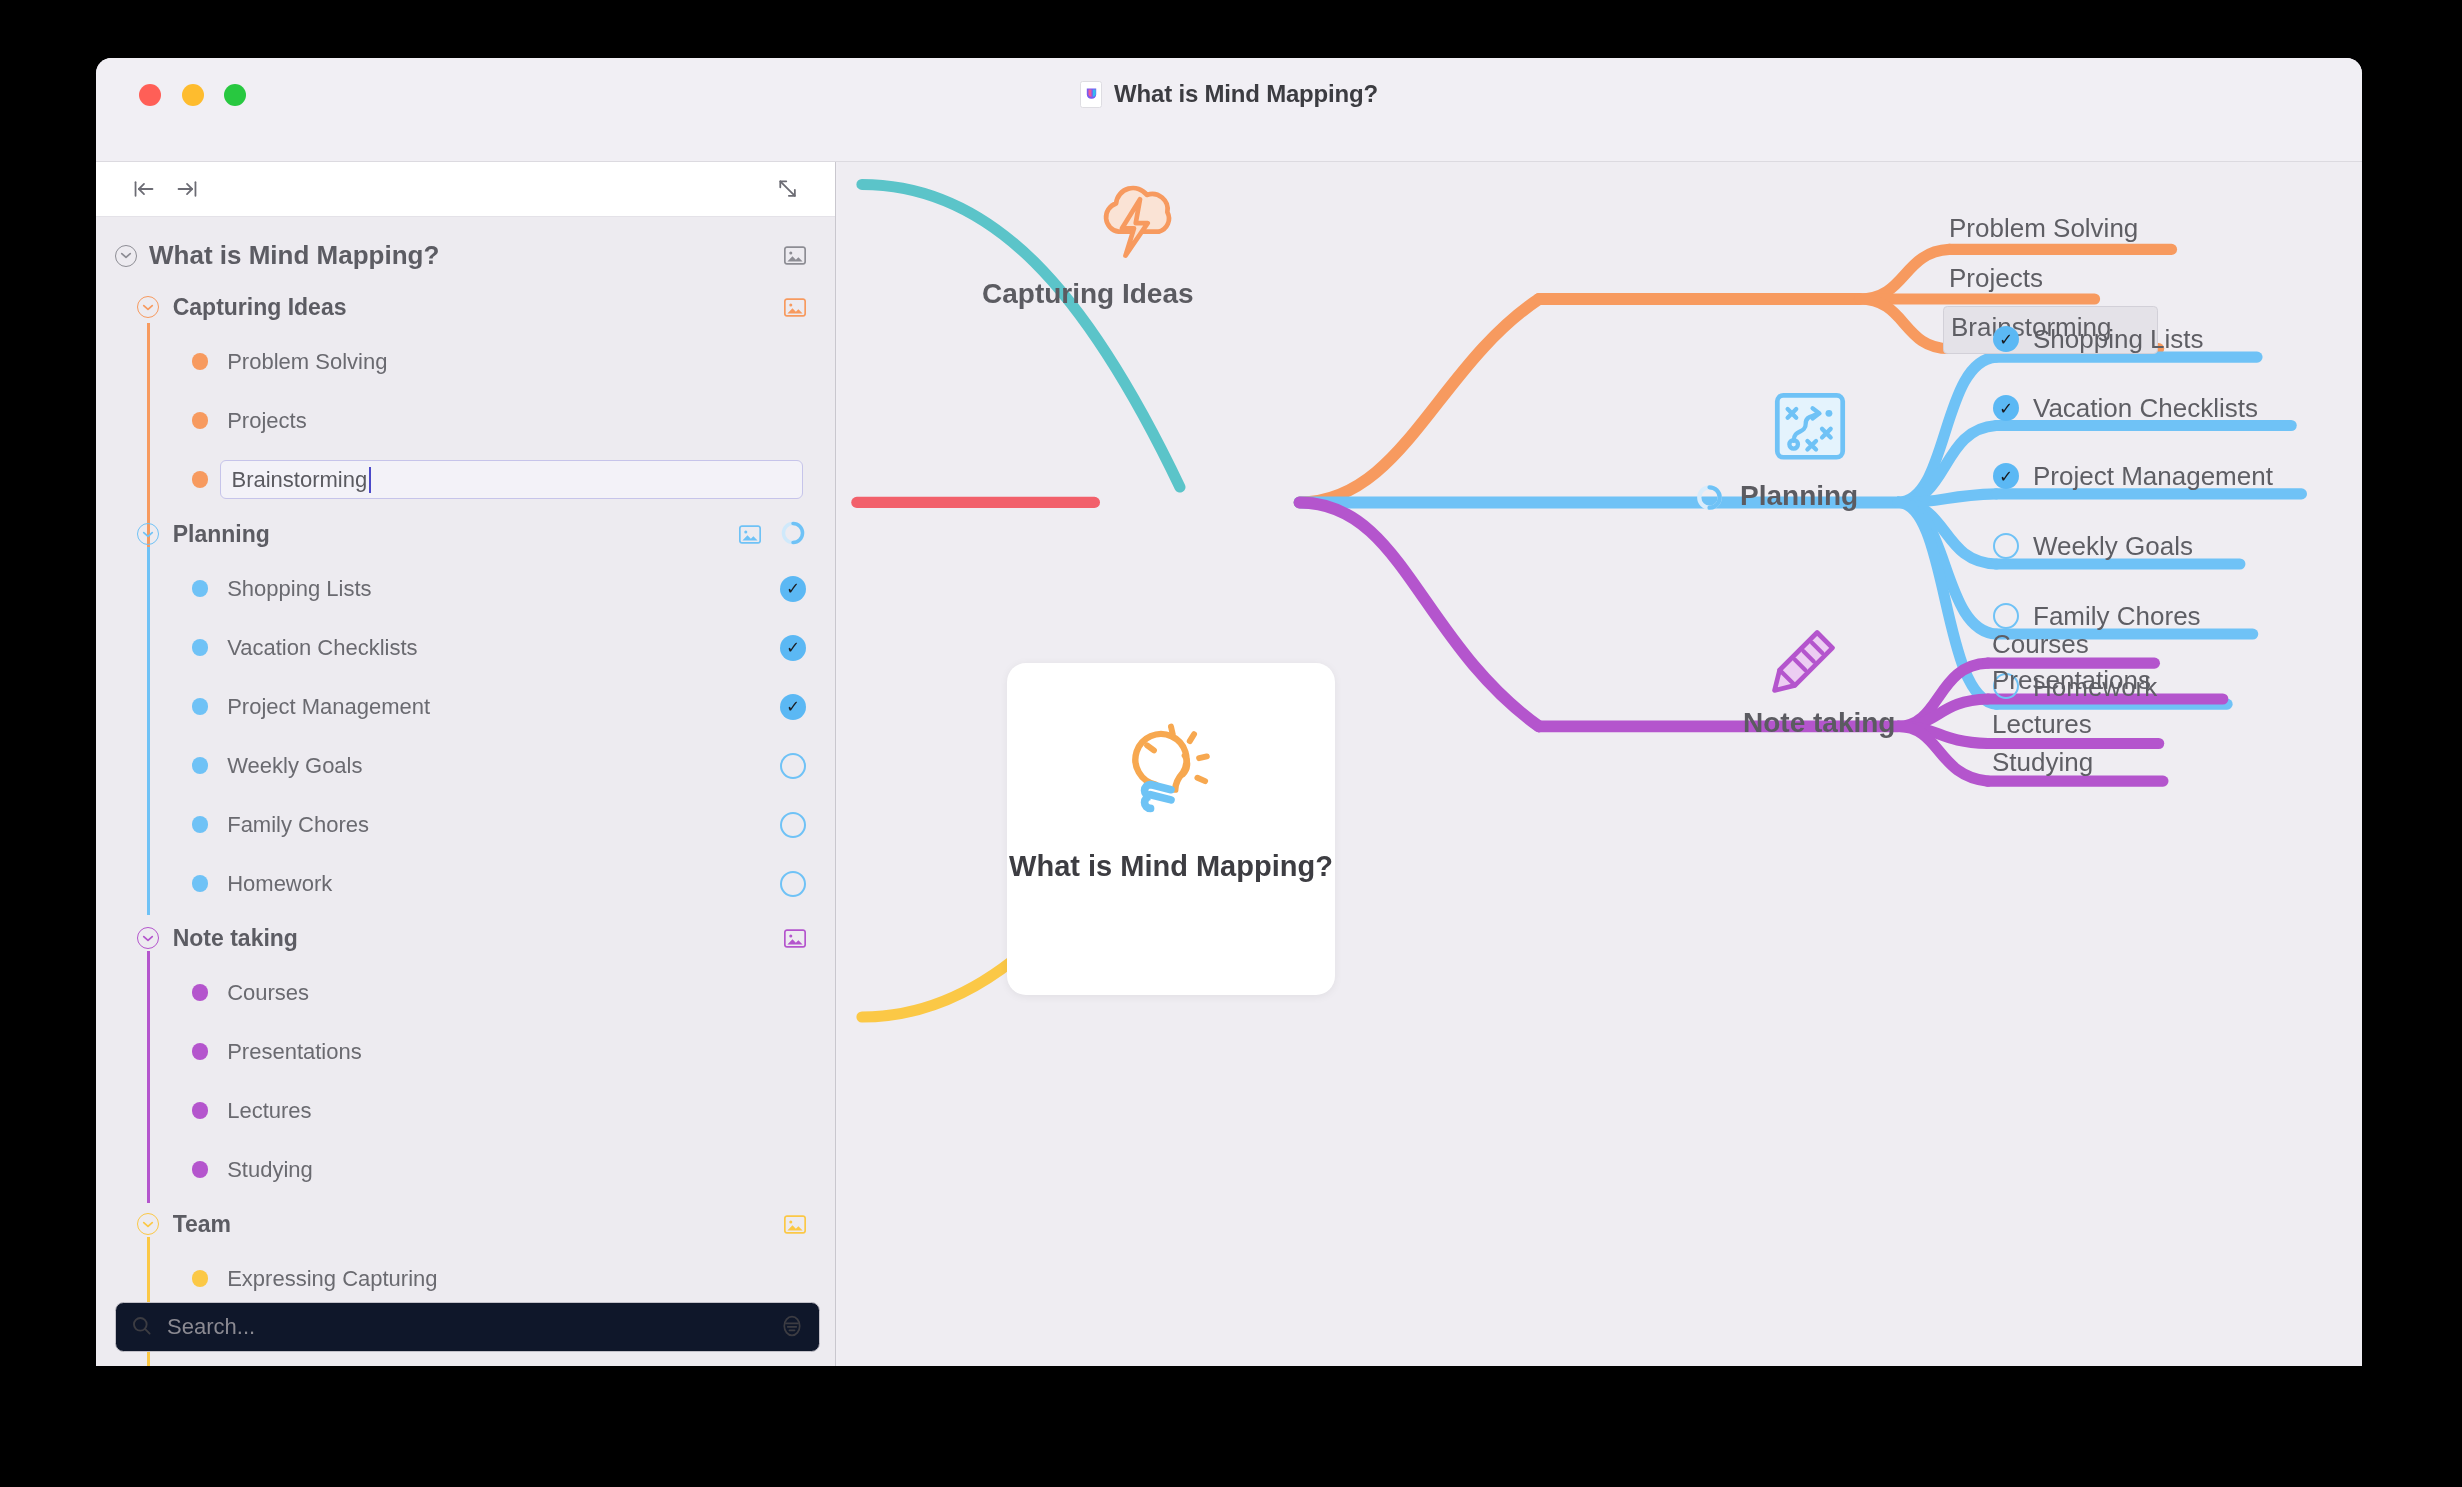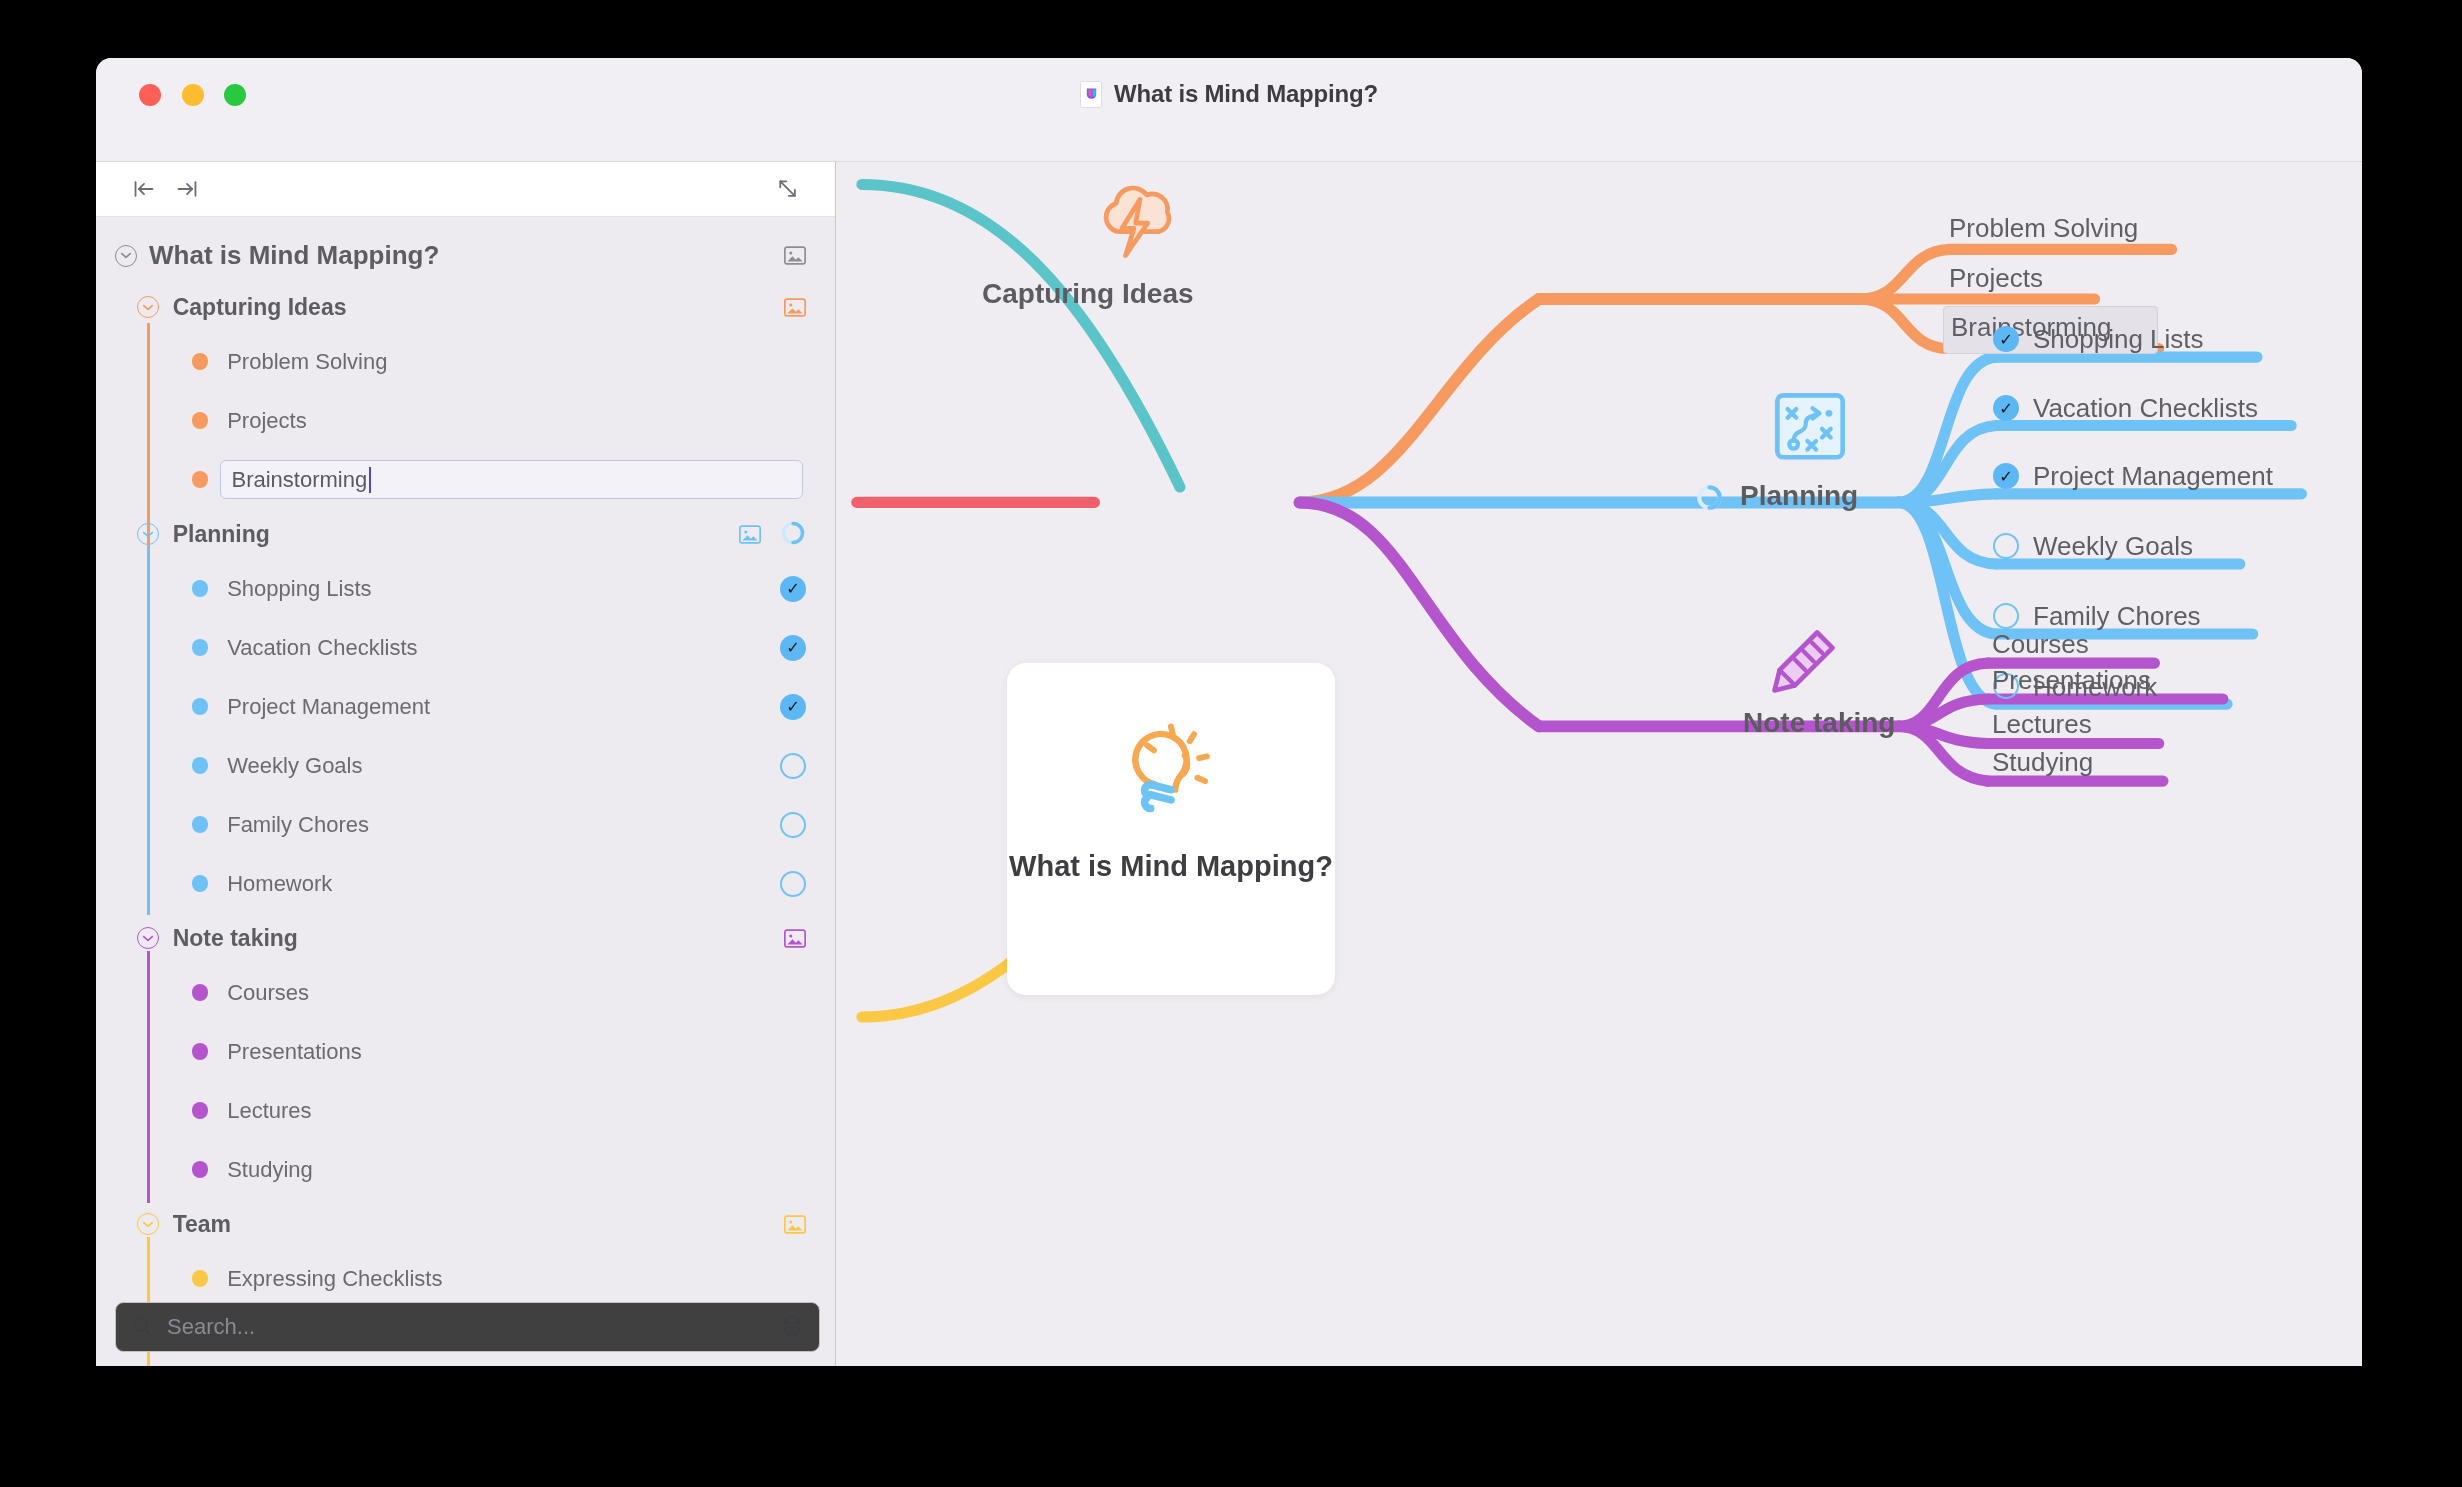--- a/index.html
+++ b/index.html
@@ -117,21 +117,21 @@
     position: relative; flex: 1; height: 39px; margin-left: 12px; margin-right: 3.4px;
     background: #f3f2f8; border: 1.7px solid #c6c4ea; border-radius: 6px;
     display: flex; align-items: center; padding-left: 10.3px;
   }
   .edit-field .label { font-size: 22px; margin-left: 0 !important; color: #5a5a60; }
   .caret { width: 2.6px; height: 26px; background: #4b49c9; margin-left: 1.7px; }
 
   
   .searchbar {
     position: absolute; left: 19px; bottom: 13.7px; width: 705px; height: 50px;
-    background: #404040; border: 0.9px solid #c2c0c8; border-radius: 8.5px;
+    background: #0f172a; border: 0.9px solid #c2c0c8; border-radius: 8.5px;
     display: flex; align-items: center; padding: 0 15.4px;
   }
   .search-ph { font-size: 22px; color: #8b8a92; margin-left: 13.7px; }
   .search-right { margin-left: auto; color: #3c3c42; }
 
   
   .canvas {
     position: absolute; left: 742px; top: 104px; right: 0; bottom: 0;
     background: #efedf2; overflow: hidden;
   }
@@ -488,21 +488,21 @@
                 <svg class="img-ic" width="22" height="19" viewBox="0 0 26 22">
                   <rect x="1" y="1" width="24" height="20" rx="2.5" fill="none" stroke="#fbc846" stroke-width="2"></rect>
                   <circle cx="8" cy="8" r="1.8" fill="#fbc846"></circle>
                   <path d="M4 18l6-6 4 4 3-3 5 5z" fill="#fbc846"></path>
                 </svg>
               </span>
             </span>
           </div>
           <div class="row leaf">
             <span class="bullet" style="background:#fbc846"></span>
-            <span class="label">Expressing Checklists</span>
+            <span class="label">Expressing Capturing</span>
           </div>
           <div class="row leaf">
             <span class="bullet" style="background:#fbc846"></span>
             <span class="label">Team Building</span>
           </div>
           <div class="row leaf">
             
             
           </div>
         </div>

